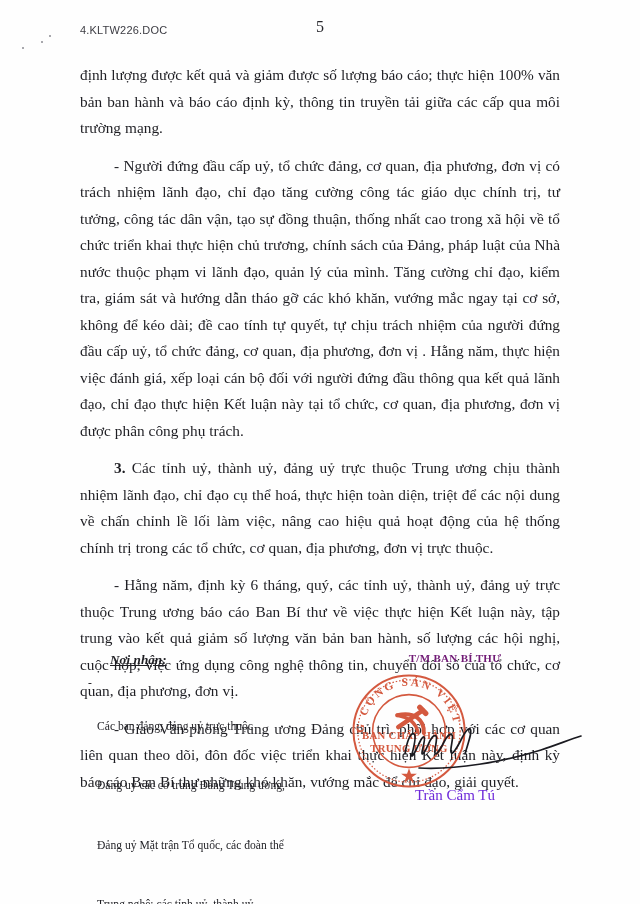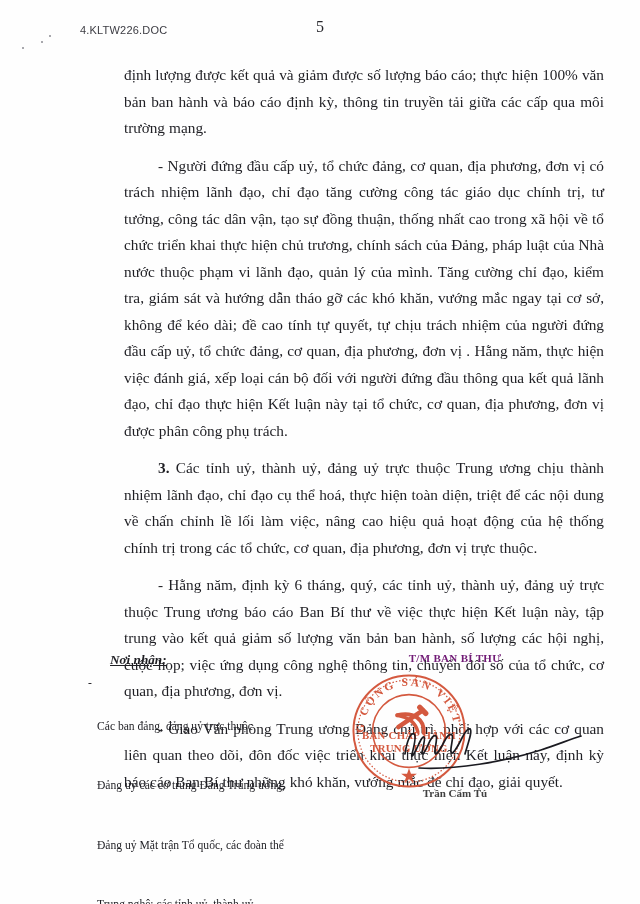--- a/index.html
+++ b/index.html
@@ -49,21 +49,20 @@
     font-size: 16px;
     color: #26262b;
   }
 
   
   .body-text {
     position: absolute;
     left: 80px;
     top: 62px;
     width: 480px;
-    margin-left: 44px;
   }
   .para {
     text-align: justify;
     text-align-last: left;
     font-size: 15.3px;
     line-height: 26.5px;
     margin: 0 0 11px 0;
     word-spacing: 0.2px;
     color: #1e1e23;
   }
@@ -123,23 +122,23 @@
     font-weight: bold;
     letter-spacing: 0.3px;
     color: #701a75;
   }
   .sig-area {
     position: relative;
     height: 125px;
     margin-top: 2px;
   }
   .sig-name {
-    font-size: 11px;
-    font-weight: bold;
-    color: #404040;
+    font-size: 15px;
+    font-weight: normal;
+    color: #6d28d9;
     margin-top: -4px;
   }
 
   
   .seal {
     position: absolute;
     left: 10px;
     top: 6px;
     width: 118px;
     height: 118px;

